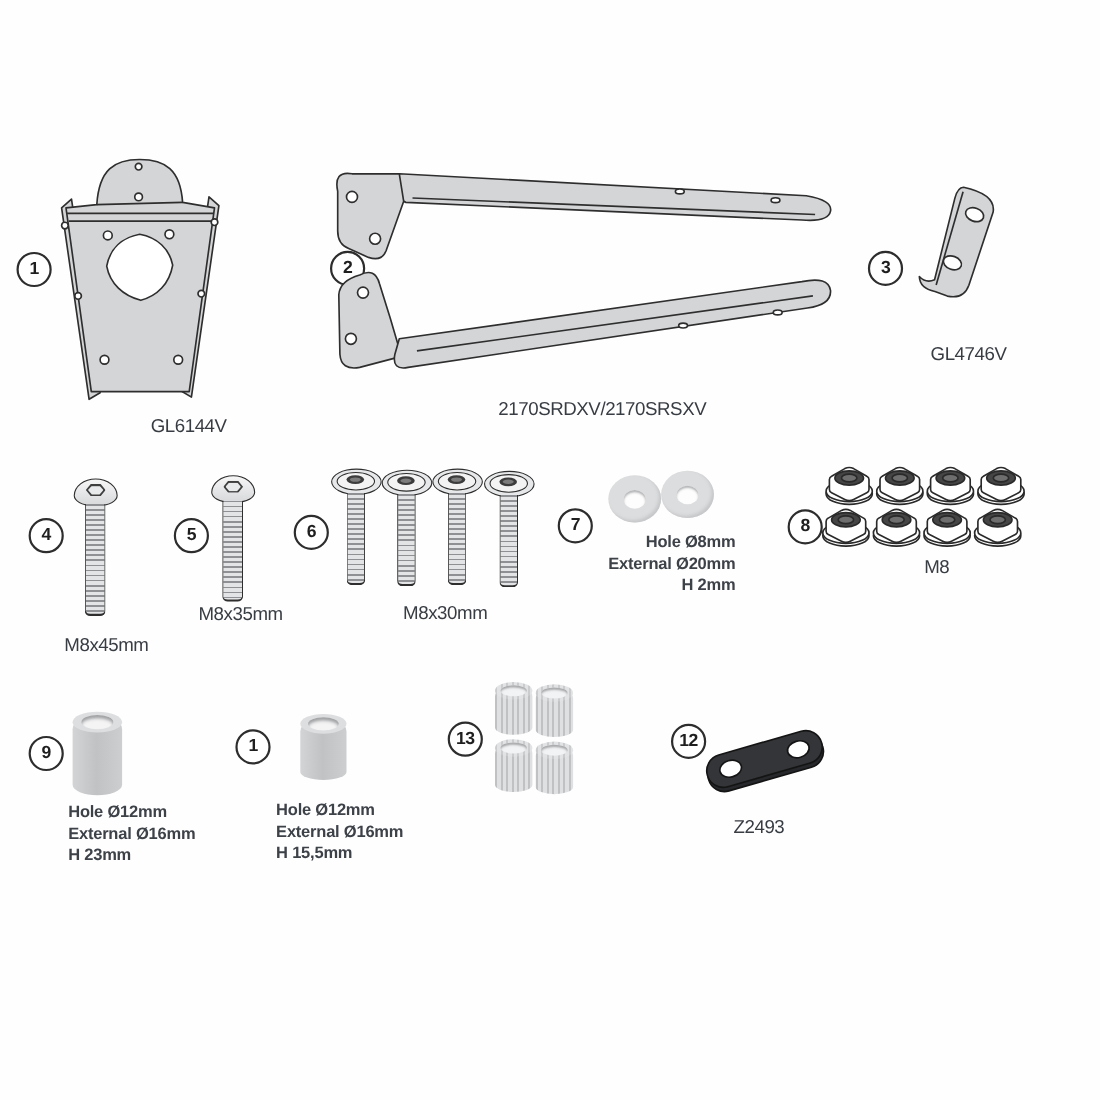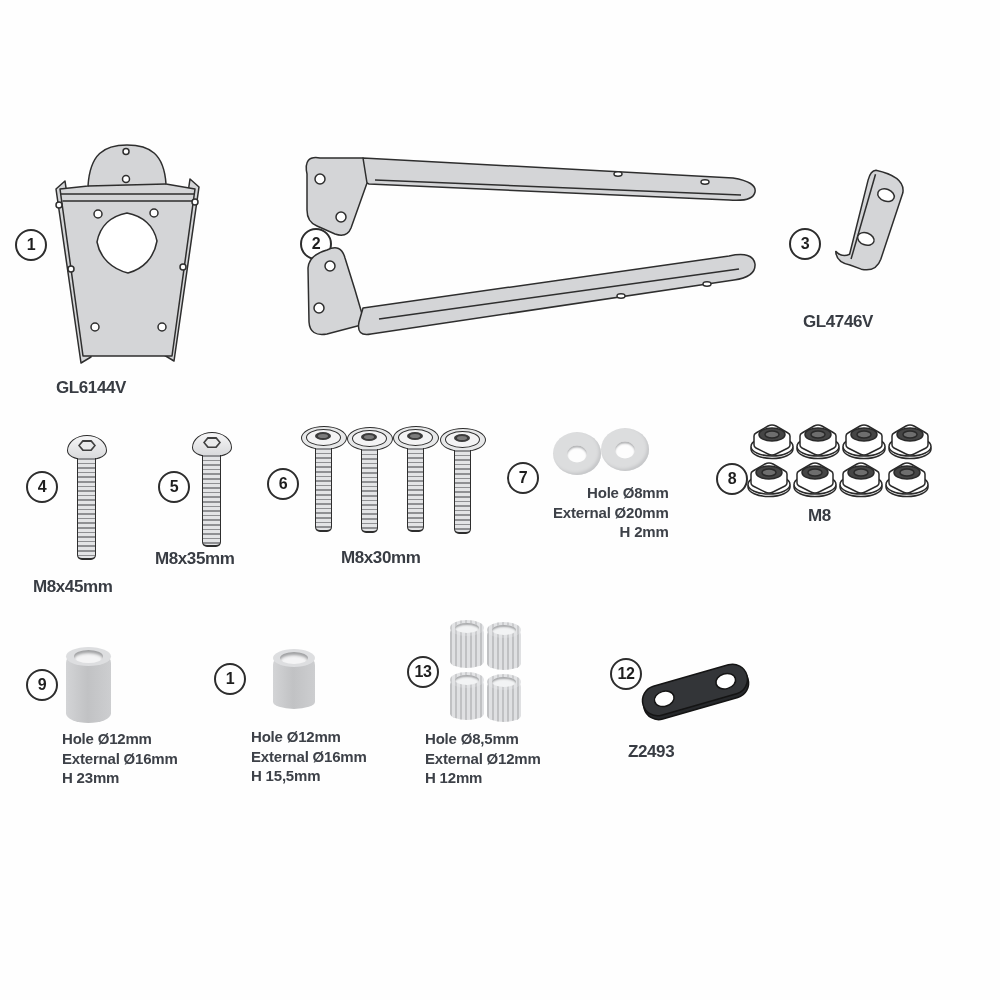--- a/index.html
+++ b/index.html
@@ -1,22 +1,22 @@
 <!DOCTYPE html>
 <html><head>
 <meta charset="utf-8">
 <style>
   html,body{margin:0;padding:0;background:#ffffff;}
   #stage{position:relative;width:1000px;height:1000px;background:#fefefe;overflow:hidden;
          font-family:"Liberation Sans",sans-serif;}
   .badge{position:absolute;width:28px;height:28px;border:2px solid #2d2d2d;border-radius:50%;
          background:#fff;display:flex;align-items:center;justify-content:center;
          font-weight:bold;font-size:16px;color:#1f1f1f;letter-spacing:-0.5px;}
-  .part-label{position:absolute;font-weight:bold;font-size:17px;color:#383c43;
-              letter-spacing:-0.4px;text-align:left;white-space:nowrap;}
+  .part-label{position:absolute;font-weight:normal;font-size:17px;color:#383c43;
+              letter-spacing:-0.4px;text-align:right;white-space:nowrap;}
   .spec{position:absolute;font-weight:bold;font-size:15px;color:#3d4148;
         line-height:19.5px;letter-spacing:-0.2px;white-space:nowrap;}
   svg{position:absolute;overflow:visible;}
   
   .bolt{position:absolute;}
   .bolt-head{position:relative;width:38px;height:23px;margin:0 auto;
              background:linear-gradient(#f6f6f7,#d8d9db);
              border:1.6px solid #2e2e2e;border-radius:50% 50% 42% 42%/62% 62% 38% 38%;}
   .socket-o{position:absolute;left:10px;top:4px;width:18px;height:11px;background:#3f3f3f;
             clip-path:polygon(25% 0,75% 0,100% 50%,75% 100%,25% 100%,0 50%);}
@@ -96,20 +96,21 @@
       <circle cx="48" cy="79" r="5" fill="#fff"></circle>
       <path d="M34 112 Q48 105 52 120 L62 152 L72 186 L34 196 Q17 199 16 184 L15 130 Q16 117 34 112 Z"></path>
       <circle cx="37" cy="128" r="5" fill="#fff"></circle>
       <circle cx="26" cy="170" r="5" fill="#fff"></circle>
       <path d="M70 170 L436 118 Q460 113 462 126 Q463 139 441 142 L78 196 Q63 199 66 184 Z"></path>
       <line x1="86" y1="181" x2="446" y2="131"></line>
       <ellipse cx="328" cy="158" rx="4" ry="2.2" fill="#fff"></ellipse>
       <ellipse cx="414" cy="146" rx="4" ry="2.2" fill="#fff"></ellipse>
     </g>
   </svg>
+  <div class="part-label" style="left:392px;top:362px;width:250px;">2170SRDXV/2170SRSXV</div>
 
   <div class="badge" style="left:789px;top:228px;">3</div>
   <svg style="left:818px;top:166px;" width="108" height="112" viewBox="0 0 108 112">
     <g transform="rotate(20 54 56)" stroke="#2e2e2e" stroke-width="1.5" fill="#d4d5d7" stroke-linejoin="round">
       <path d="M40 6 Q70 2 73 18 L75 88 Q75 102 60 104 L48 104 Q34 106 30 96 Q38 100 44 94 L36 18 Q35 8 40 6 Z"></path>
       <line x1="41" y1="10" x2="47" y2="98"></line>
       <ellipse cx="58" cy="26" rx="8.5" ry="6" fill="#fff"></ellipse>
       <ellipse cx="54" cy="74" rx="8.5" ry="6" fill="#fff"></ellipse>
     </g>
   </svg>
@@ -251,25 +252,20 @@
         <div class="bbody"></div>
         <div class="btop"></div>
         <div class="bhole"></div>
       </div>
     <div class="bushing" style="left:487px;top:674px;">
         <div class="bbody"></div>
         <div class="btop"></div>
         <div class="bhole"></div>
       </div>
   </div>
-  <div class="spec" style="left:425px;top:729px;">
-    <div>Hole Ø8,5mm</div>
-    <div>External Ø12mm</div>
-    <div>H 12mm</div>
-  </div>
 
   <div class="badge" style="left:610px;top:658px;">12</div>
   <svg style="left:633px;top:652px;" width="124" height="76" viewBox="0 0 124 76">
     <g transform="rotate(-16 62 38)">
       <rect x="8" y="27" width="108" height="30" rx="15" fill="#26282b" stroke="#141414" stroke-width="1.5"></rect>
       <rect x="8" y="23" width="108" height="30" rx="15" fill="#333538" stroke="#141414" stroke-width="1.5"></rect>
       <ellipse cx="30" cy="38" rx="10" ry="7.5" fill="#ffffff" stroke="#141414" stroke-width="1.5"></ellipse>
       <ellipse cx="94" cy="38" rx="10" ry="7.5" fill="#ffffff" stroke="#141414" stroke-width="1.5"></ellipse>
     </g>
   </svg>

